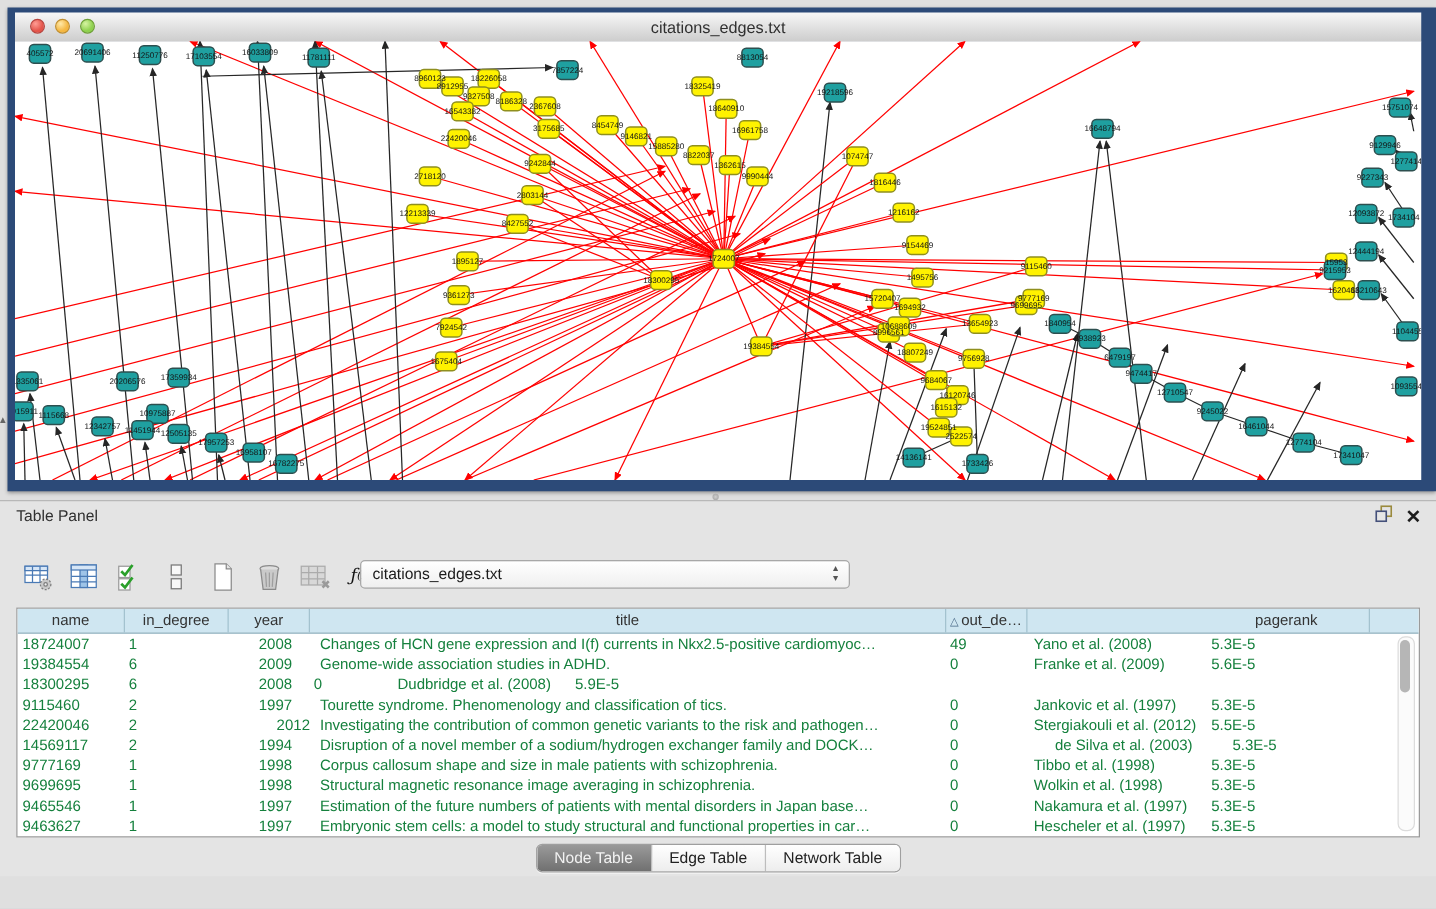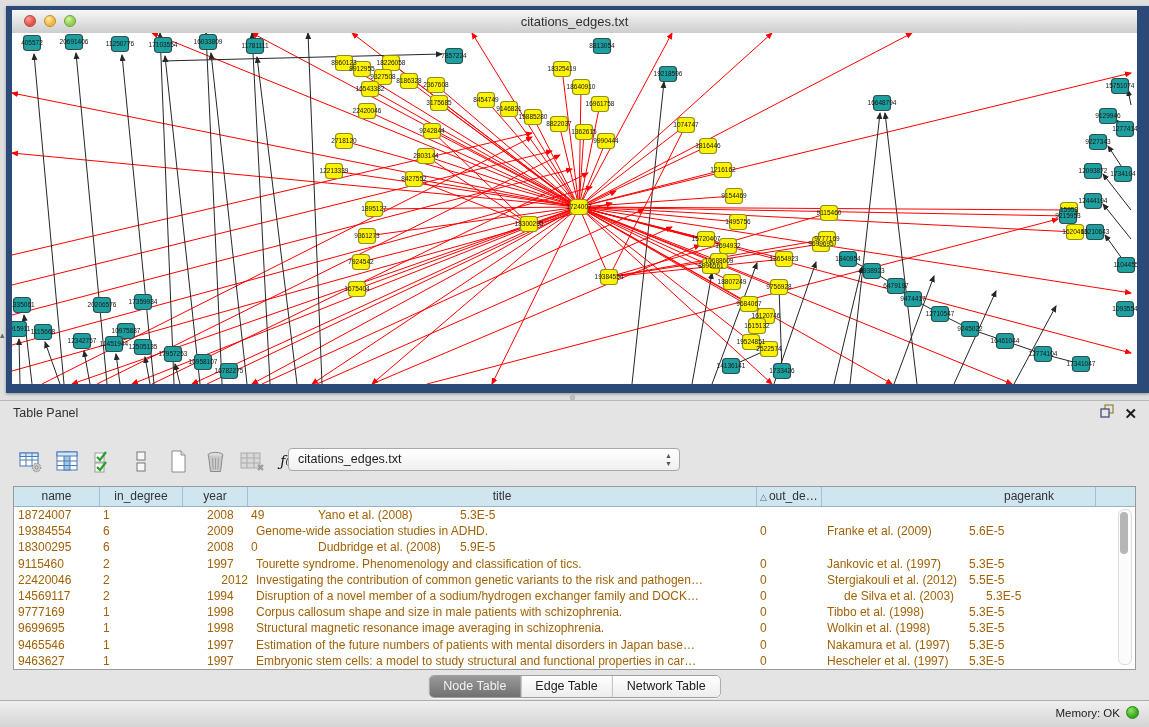--- a/index.html
+++ b/index.html
@@ -41,21 +41,21 @@
   .combo .steppers{position:absolute;right:7px;top:3px;display:flex;flex-direction:column;line-height:8px;
                    font-size:7px;color:#555;}
 
   .tablebox{position:absolute;left:13px;top:85px;width:1123px;height:184px;background:#fff;
             border:1px solid #9a9a9a;box-sizing:border-box;overflow:hidden;}
   .thead{display:flex;height:19px;background:#cfe6f1;border-bottom:1px solid #98b4c0;}
   .th{box-sizing:border-box;border-right:1px solid #a3c2cf;font-size:12px;color:#333;
       line-height:18px;text-align:center;overflow:hidden;white-space:nowrap;}
   .th.sorted{text-align:left;}
   .sort-tri{font-size:9px;color:#4a6a88;padding:0 2px 0 3px;}
-  .trow{display:flex;height:16.2px;line-height:16.2px;font-size:12px;color:#a16207;}
+  .trow{display:flex;height:16.2px;line-height:16.2px;font-size:12px;color:#15803d;}
   .td{box-sizing:border-box;overflow:hidden;white-space:nowrap;}
   .vscroll{position:absolute;right:3px;top:22px;bottom:4px;width:12px;border:1px solid #dcdcdc;
            border-radius:6px;background:#fbfbfb;}
   .vthumb{position:absolute;left:1px;top:2px;width:8px;height:42px;border-radius:4px;background:#b6b6b6;}
 
   .tabs{position:absolute;top:274px;left:50%;transform:translateX(-50%);display:flex;height:21px;
         border:1px solid #9f9f9f;border-radius:5px;overflow:hidden;background:#fff;
         box-shadow:0 1px 0 rgba(255,255,255,.6);}
   .tab{padding:0 14px;font-size:12.5px;color:#222;line-height:20px;background:linear-gradient(#ffffff,#ededed);
        border-left:1px solid #bdbdbd;}
@@ -513,20 +513,21 @@
           <div class="th" style="width: 509px;"><span>title</span></div>
           <div class="th sorted" style="width: 65px;"><span class="sort-tri">△</span><span>out_de…</span></div>
           <div class="th" style="width: 141px; margin-top: 37px;"><span>short</span></div>
           <div class="th" style="width: 133px;"><span>pagerank</span></div>
         </div>
       <div id="tbody">
           <div class="trow">
             <div class="td" style="width: 86px; padding-left: 4px;">18724007</div>
             <div class="td" style="width: 83px; padding-left: 3px;">1</div>
             <div class="td" style="width: 65px; padding-left: 24px;">2008</div>
+            <div class="td" style="width: 509px; padding-left: 8px;">Changes of HCN gene expression and I(f) currents in Nkx2.5-positive cardiomyoc…</div>
             <div class="td" style="width: 65px; padding-left: 3px;">49</div>
             <div class="td" style="width: 141px; padding-left: 5px;">Yano et al. (2008)</div>
             <div class="td" style="width: 133px; padding-left: 6px;">5.3E-5</div>
           </div>
           <div class="trow">
             <div class="td" style="width: 86px; padding-left: 4px;">19384554</div>
             <div class="td" style="width: 83px; padding-left: 3px;">6</div>
             <div class="td" style="width: 65px; padding-left: 24px;">2009</div>
             <div class="td" style="width: 509px; padding-left: 8px;">Genome-wide association studies in ADHD.</div>
             <div class="td" style="width: 65px; padding-left: 3px;">0</div>
@@ -610,20 +611,14 @@
       </div>
     </div>
 
     <div class="tabs" id="tabs">
         <div class="tab sel">Node Table</div>
         <div class="tab">Edge Table</div>
         <div class="tab">Network Table</div>
       </div>
   </div>
 
-  <div class="statusbar">
-    <div class="memory">
-      <span>Memory: OK</span>
-      <span class="memdot"></span>
-    </div>
-  </div>
 
 </div>
 
 </body></html>

